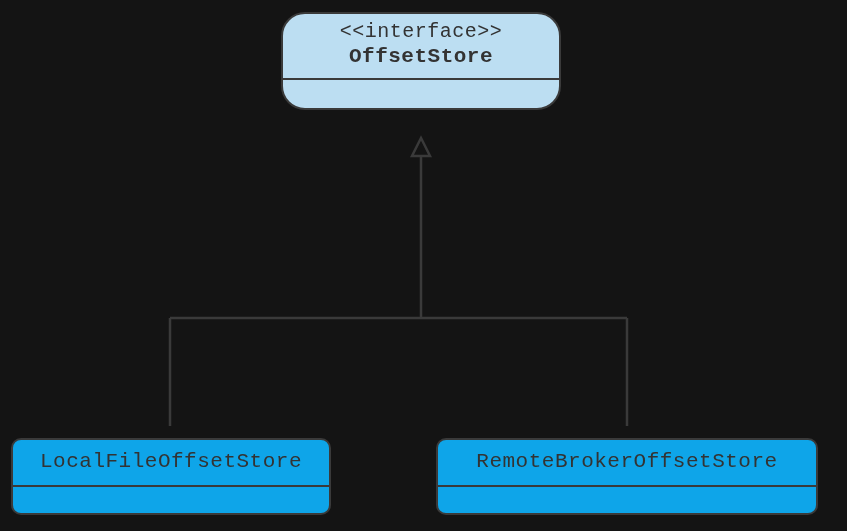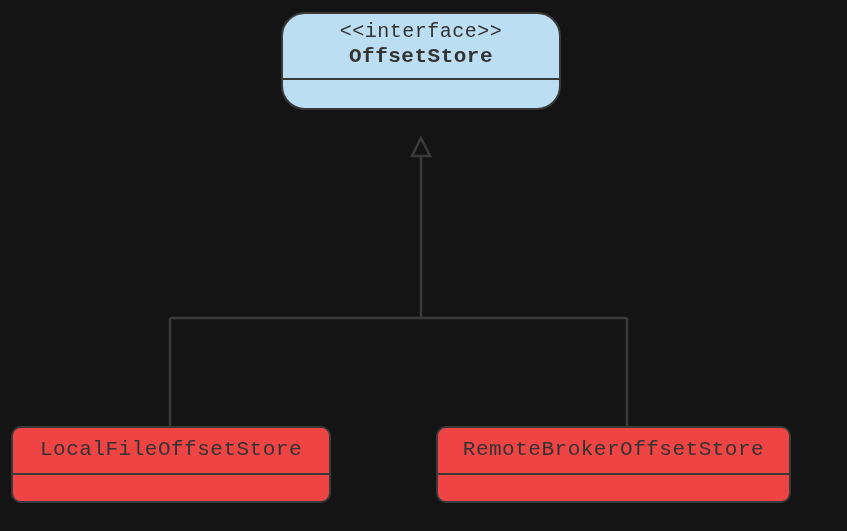--- a/index.html
+++ b/index.html
@@ -14,21 +14,22 @@
   .uml-box {
     position: absolute;
     border: 2.5px solid #3a3a3a;
     border-radius: 10px;
     overflow: hidden;
   }
   .uml-box.interface {
     background: #bcdef2;
   }
   .uml-box.class {
-    background: #ef4444;
+    background: #0ea5e9;
+    margin-top: 12px;
   }
   .box-title {
     text-align: center;
     padding: 6px 12px 10px 12px;
     border-bottom: 2.5px solid #3a3a3a;
   }
   .stereotype {
     font-size: 20px;
     font-weight: 400;
     letter-spacing: 0.5px;
@@ -80,16 +81,16 @@
     <div class="name">OffsetStore</div>
   </div>
   <div class="box-body"></div>
 </div>
 
 <div class="uml-box class" style="left:11px; top:426px; width:320px;">
   <div class="box-title name">LocalFileOffsetStore</div>
   <div class="box-body"></div>
 </div>
 
-<div class="uml-box class" style="left:436px; top:426px; width:355px;">
+<div class="uml-box class" style="left:436px; top:426px; width:382px;">
   <div class="box-title name">RemoteBrokerOffsetStore</div>
   <div class="box-body"></div>
 </div>
 
 </body></html>

